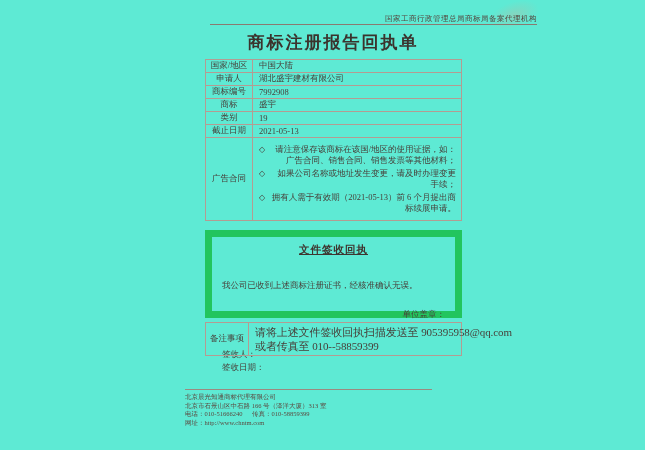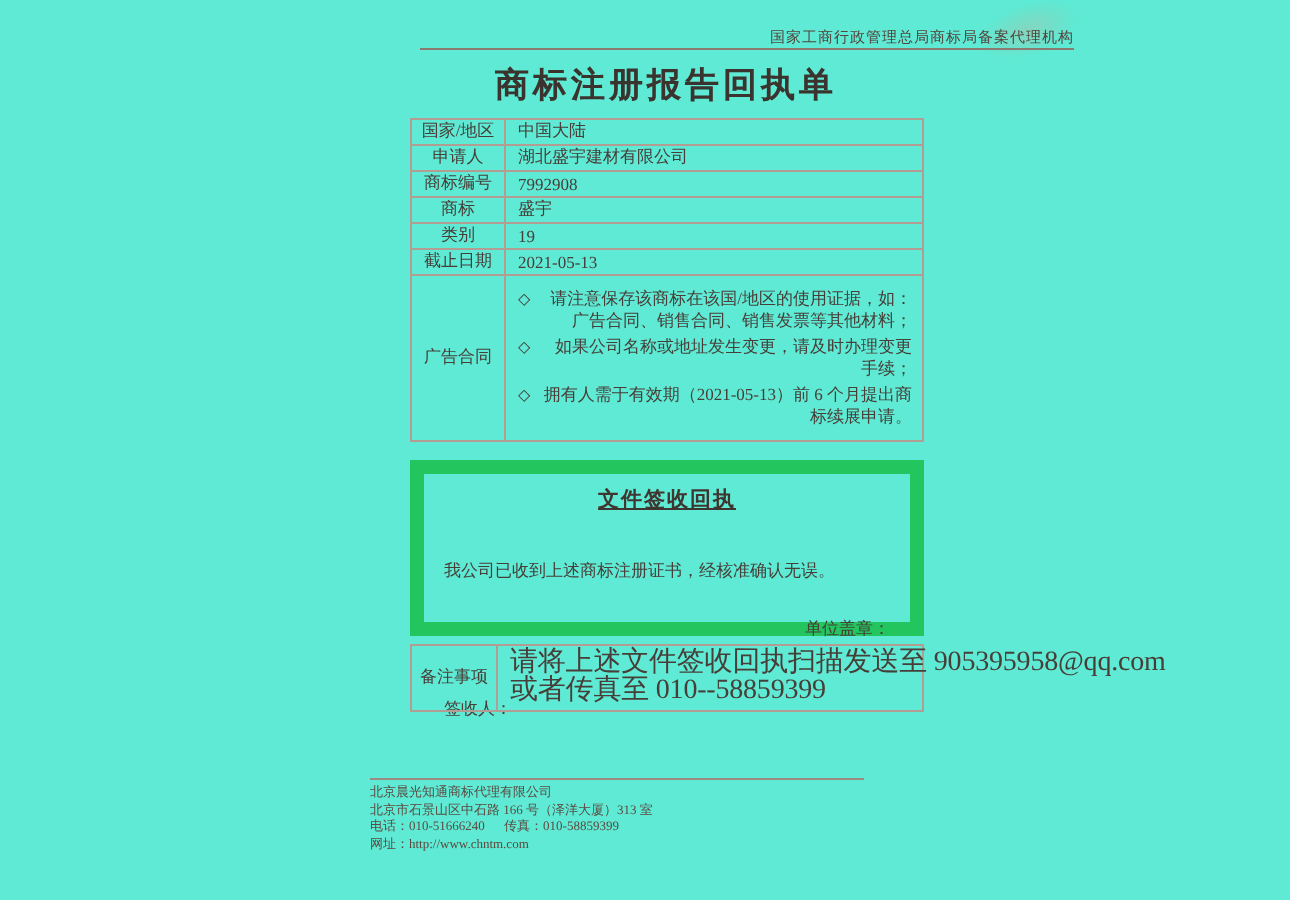--- a/index.html
+++ b/index.html
@@ -51,21 +51,21 @@
     text-decoration:underline;color:#3f3630;margin-top:1px;
   }
   .rb-statement{font-size:8.5px;margin-top:23px;}
   .rb-seal{font-size:8.5px;margin-top:17px;text-align:right;}
   .rb-signer{font-size:8.5px;margin-top:28px;}
   .rb-date{font-size:8.5px;margin-top:1px;}
   .remarks-table{
     position:absolute;left:205px;top:322px;width:257px;height:34px;
     border:1px solid #8f8078;table-layout:fixed;
   }
-  .remarks-table td{border:1px solid #b39c92;font-size:14px;color:#473e38;vertical-align:middle;padding:0;}
+  .remarks-table td{border:1px solid #b39c92;font-size:11px;color:#473e38;vertical-align:middle;padding:0;}
   .remarks-table td.lbl{width:42px;text-align:center;font-size:8.5px;}
   .remarks-table td.remarks-cell{padding:2px 0 2px 6px;letter-spacing:-0.1px;}
   .remarks-line{line-height:14px;white-space:nowrap;}
   .footer{
     position:absolute;left:185px;top:389px;width:247px;
     font-size:6.5px;line-height:7px;color:#5c4a40;
   }
   .footer-rule{border-top:1.5px solid #9c8a80;margin-bottom:3px;}
   .f-line{margin-top:1.5px;white-space:nowrap;}
   .f-gap{margin-left:8px;}
@@ -126,20 +126,21 @@
       </td>
     </tr>
   </tbody>
     </table>
 
   <div class="receipt-box">
     <div class="rb-title">文件签收回执</div>
     <div class="rb-statement">我公司已收到上述商标注册证书，经核准确认无误。</div>
     <div class="rb-seal">单位盖章：</div>
     <div class="rb-signer">签收人：</div>
+    <div class="rb-date">签收日期：</div>
   </div>
 
   <table class="remarks-table">
     <tbody>
         <tr>
       <td class="lbl">备注事项</td>
       <td class="remarks-cell">
         <div class="remarks-line">请将上述文件签收回执扫描发送至 905395958@qq.com</div>
         <div class="remarks-line">或者传真至 010--58859399</div>
       </td>

